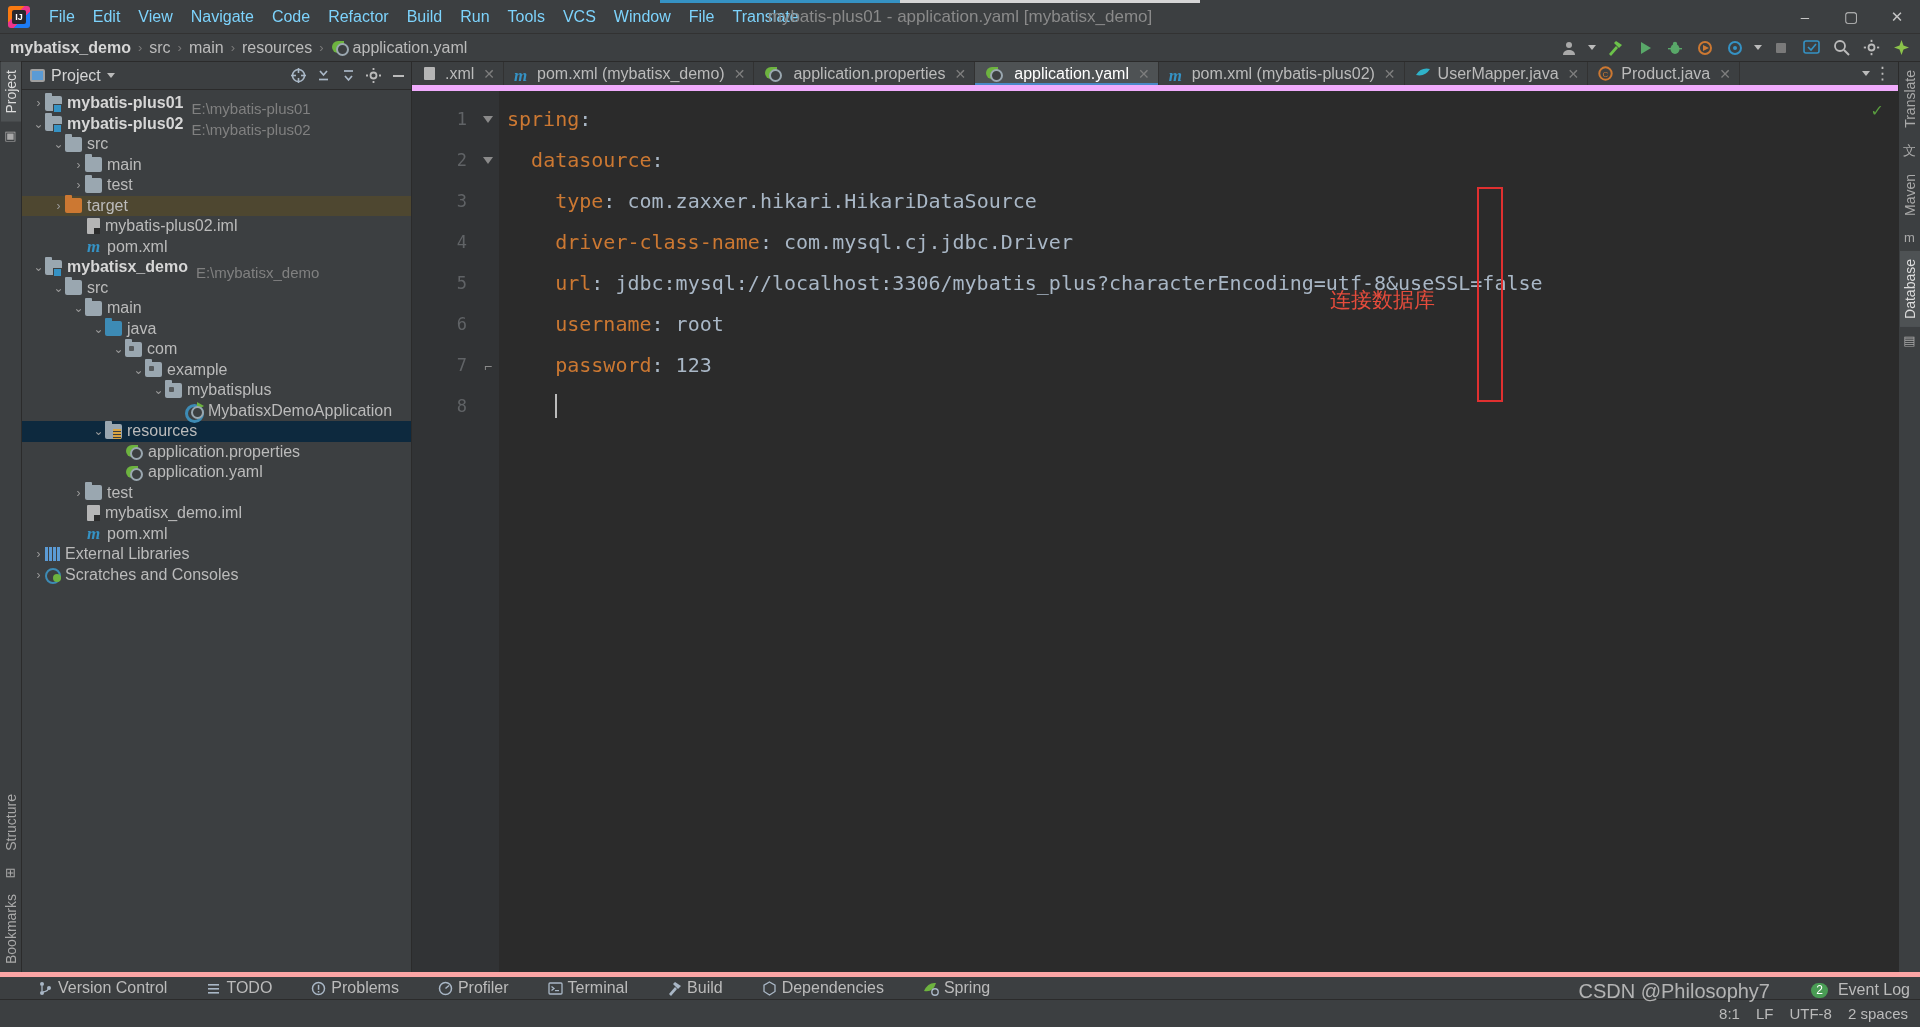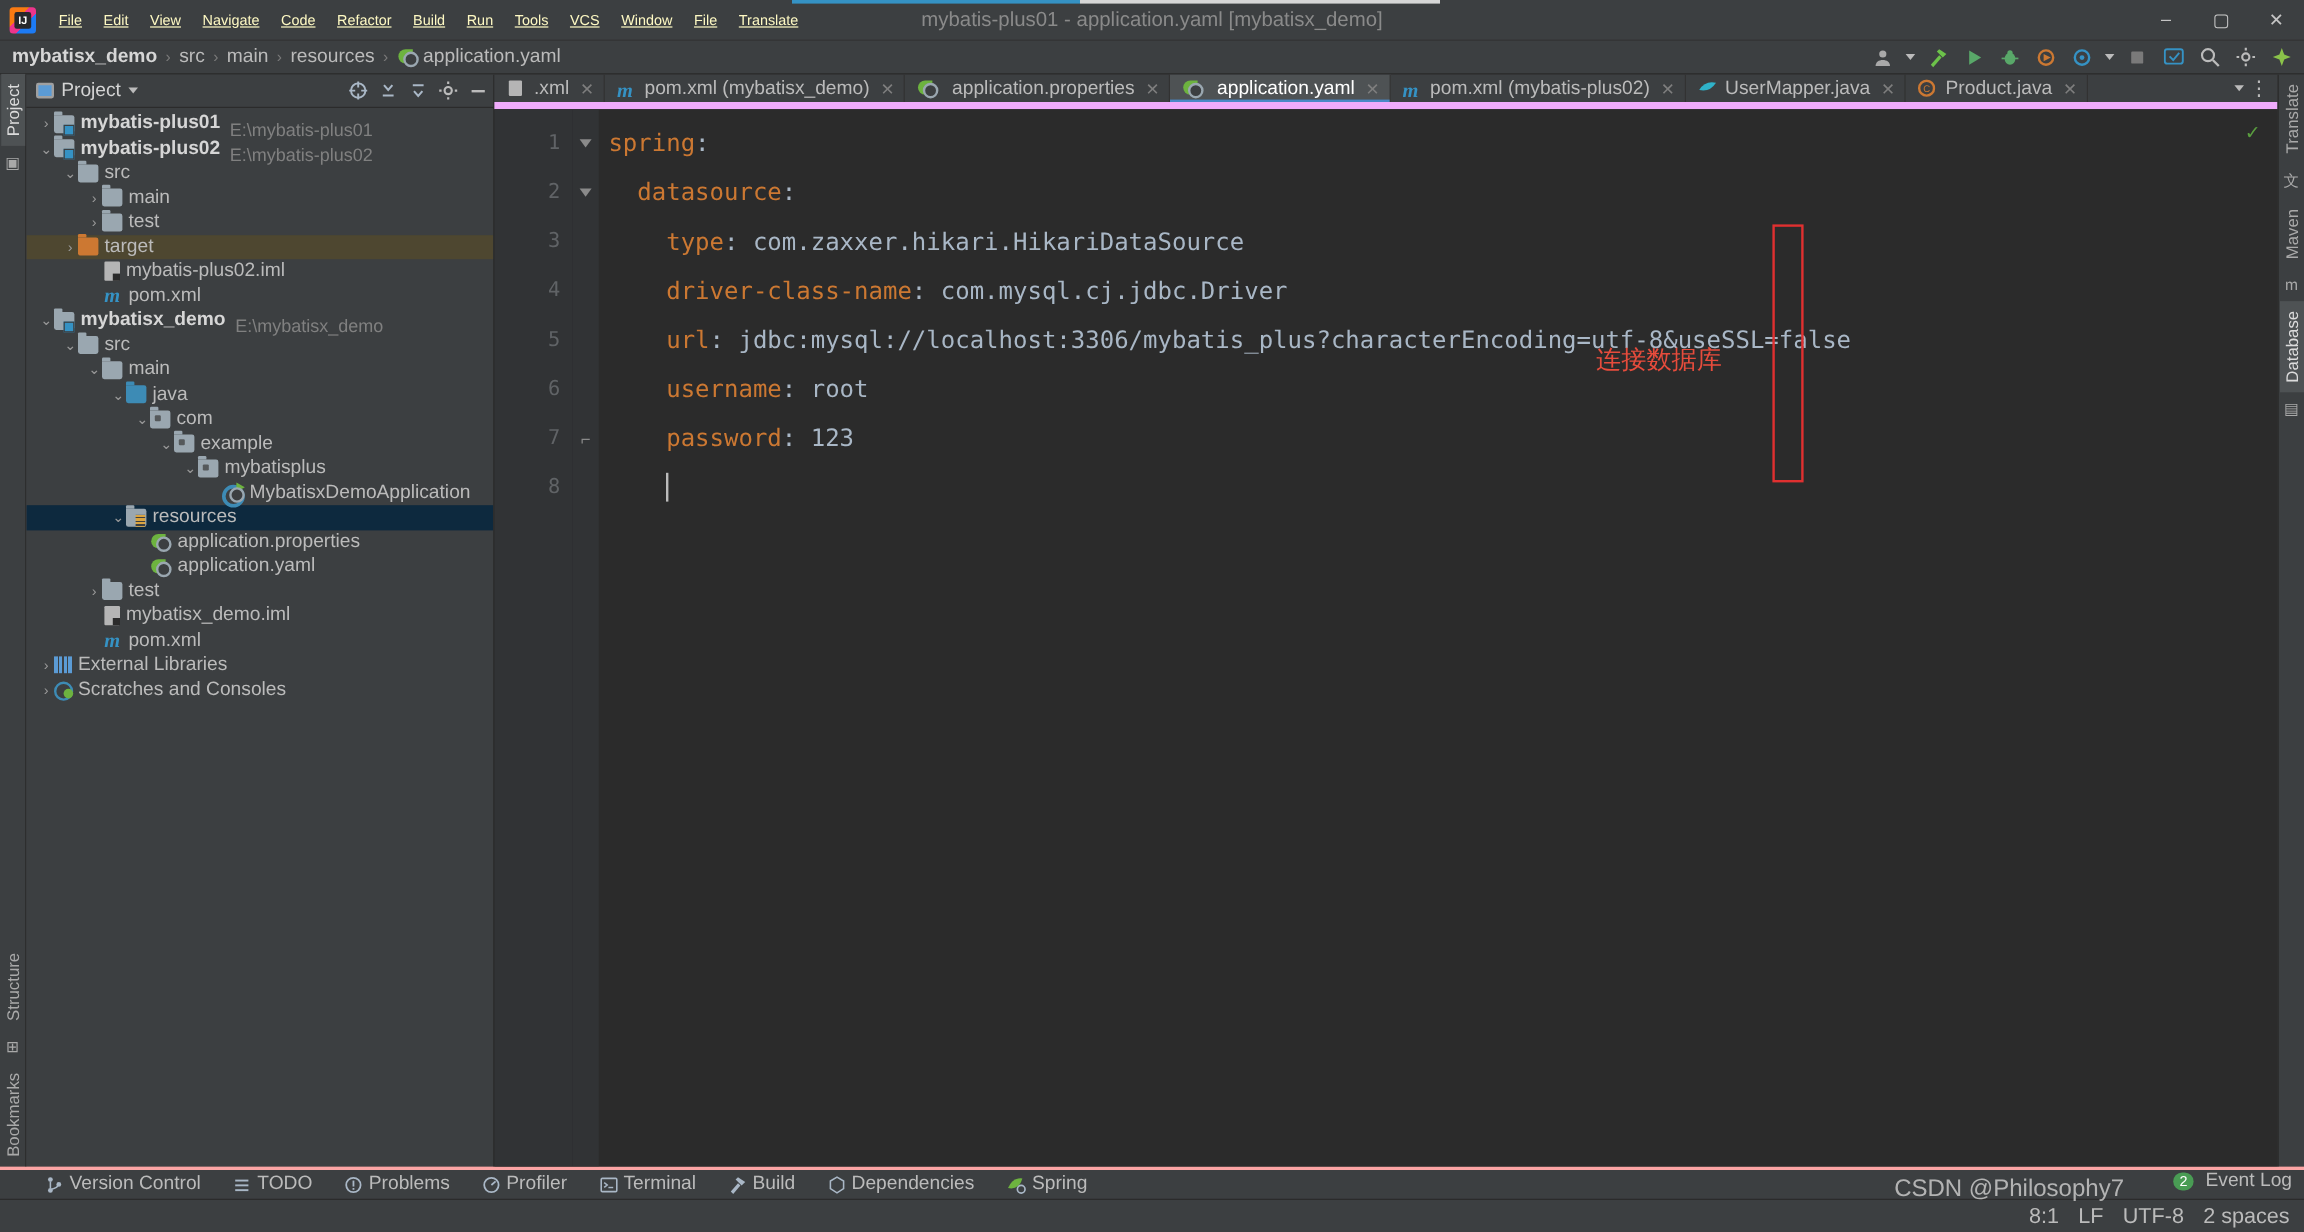--- a/index.html
+++ b/index.html
@@ -28,21 +28,21 @@
     content:""; position:absolute; left:4px; top:4px; width:14px; height:14px;
     background:#27282c; border-radius:2px;
   }
   .ij-logo::before{
     content:"IJ"; position:absolute; z-index:2; left:0; top:0; width:22px; height:22px;
     display:flex; align-items:center; justify-content:center;
     font-size:9px; color:#fff; font-weight:bold; font-family:"Liberation Sans",sans-serif;
   }
   .menubar { display:flex; align-items:center; height:100%; }
   .menu-item {
-    padding:4px 9px; font-size:12px; color:#fef9c3; cursor:default; white-space:nowrap;text-decoration:underline;
+    padding:4px 9px; font-size:16px; color:#7dd3fc; cursor:default; white-space:nowrap;
   }
   .win-title {
     position:absolute; left:0; right:0; text-align:center; font-size:17px;
     color:#8a8a8a; pointer-events:none;
   }
   .win-ctrls { margin-left:auto; display:flex; height:100%; z-index:3;}
   .win-btn { width:46px; display:flex; align-items:center; justify-content:center; color:#c5c5c5; font-size:15px;}
   .title-accent{
     position:absolute; top:0; left:660px; width:240px; height:3px; background:#3592c4;
   }
@@ -192,33 +192,33 @@
     position:absolute; color:#e74c3c; font-size:21px;
     font-family:"DejaVu Sans", sans-serif;
   }
   .redbox {
     position:absolute; border:2px solid #e03030; pointer-events:none;
   }
   .ed-check { position:absolute; top:10px; right:14px; color:#5a9e3f; font-size:16px; }
 
   
   .bottombar {
-    height:27px; background:#3c3f41; display:flex; align-items:flex-start;
-    border-top:3px solid #fca5a5; padding-left:26px; gap:3px;
+    height:27px; background:#3c3f41; display:flex; align-items:flex-end;
+    border-top:5px solid #fca5a5; padding-left:26px; gap:15px;
   }
   .bb-item { display:flex; align-items:center; gap:5px; padding:0 12px; font-size:16px; color:#bbbbbb; height:100%;}
   .bb-right { margin-left:auto; display:flex; align-items:center; gap:10px; padding-right:10px;}
 
   
   .statusbar {
     height:28px; background:#3c3f41; display:flex; align-items:center;
     padding-left:26px; font-size:16px; color:#bbbbbb; border-top:1px solid #2b2b2b;
     position:relative;
   }
-  .sb-right { margin-left:auto; display:flex; align-items:center; gap:16px; padding-right:12px; font-size:18px;}
+  .sb-right { margin-left:auto; display:flex; align-items:center; gap:16px; padding-right:12px; font-size:15px;}
   .watermark {
     position:absolute; right:150px; bottom:24px; color:#c8c8c8; font-size:20px; opacity:.85;
     font-family:"Liberation Sans",sans-serif;
   }
   .badge-green {
     background:#499c54; color:#fff; border-radius:8px; font-size:12px;
     padding:0 5px; height:15px; display:inline-flex; align-items:center;
   }
 </style>
 </head>

